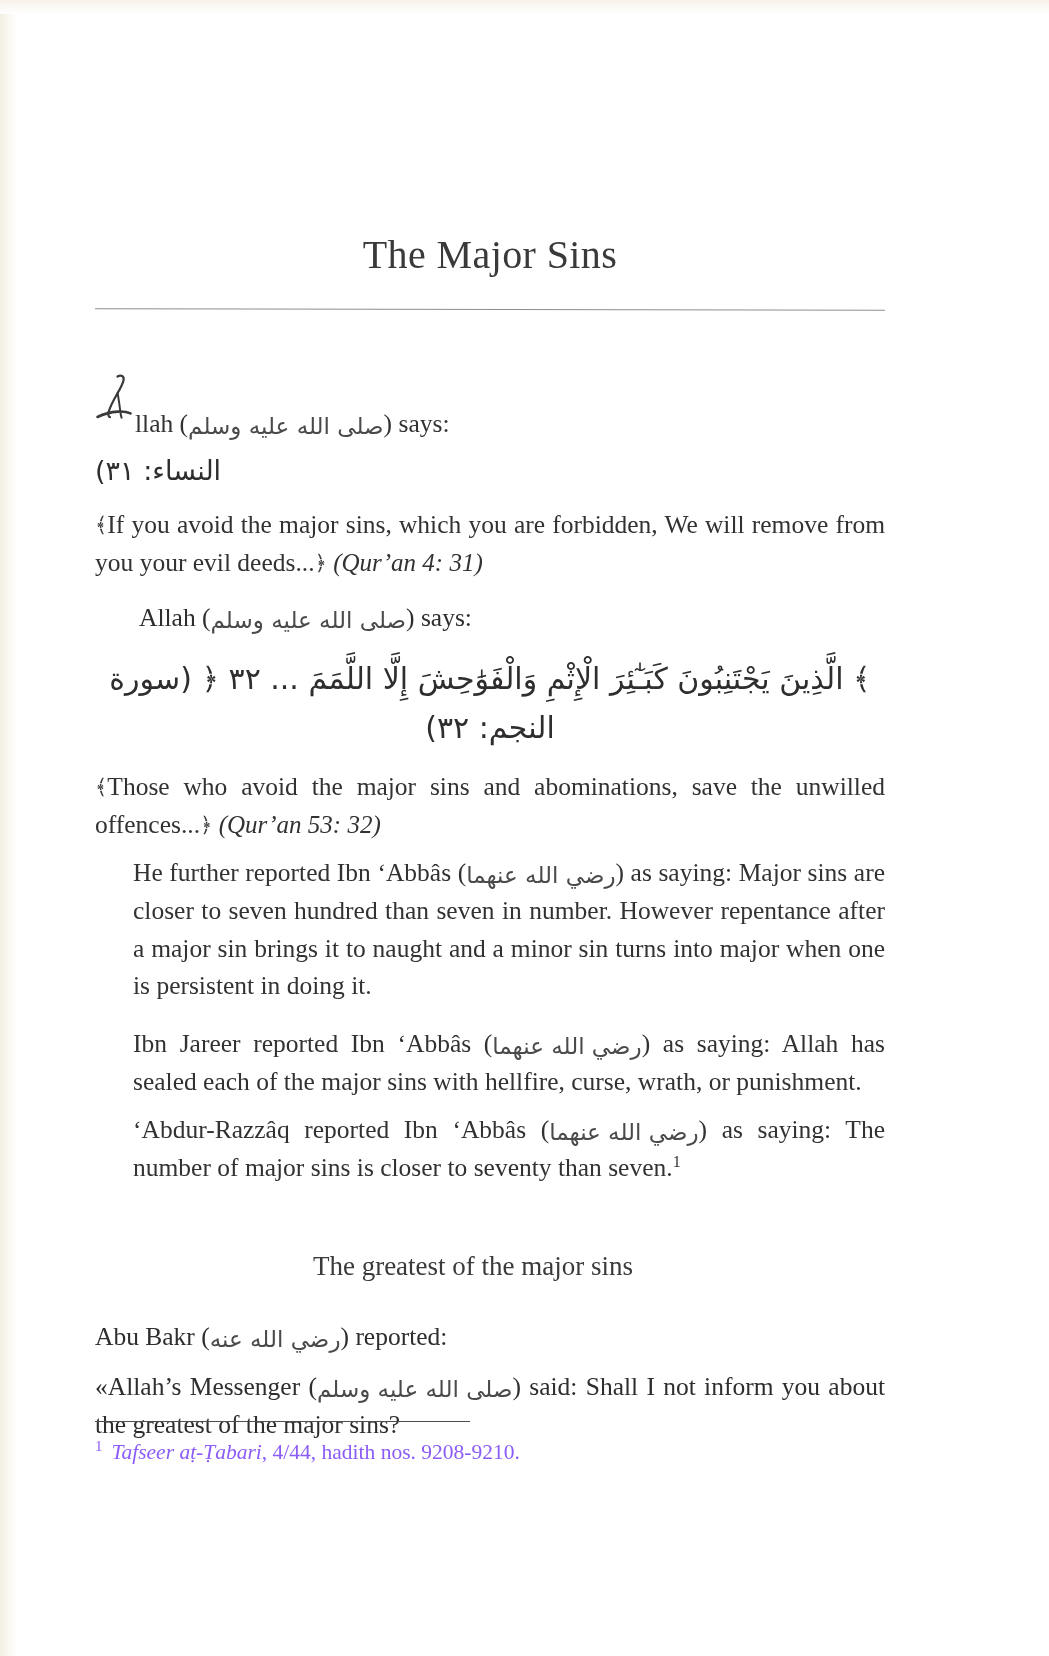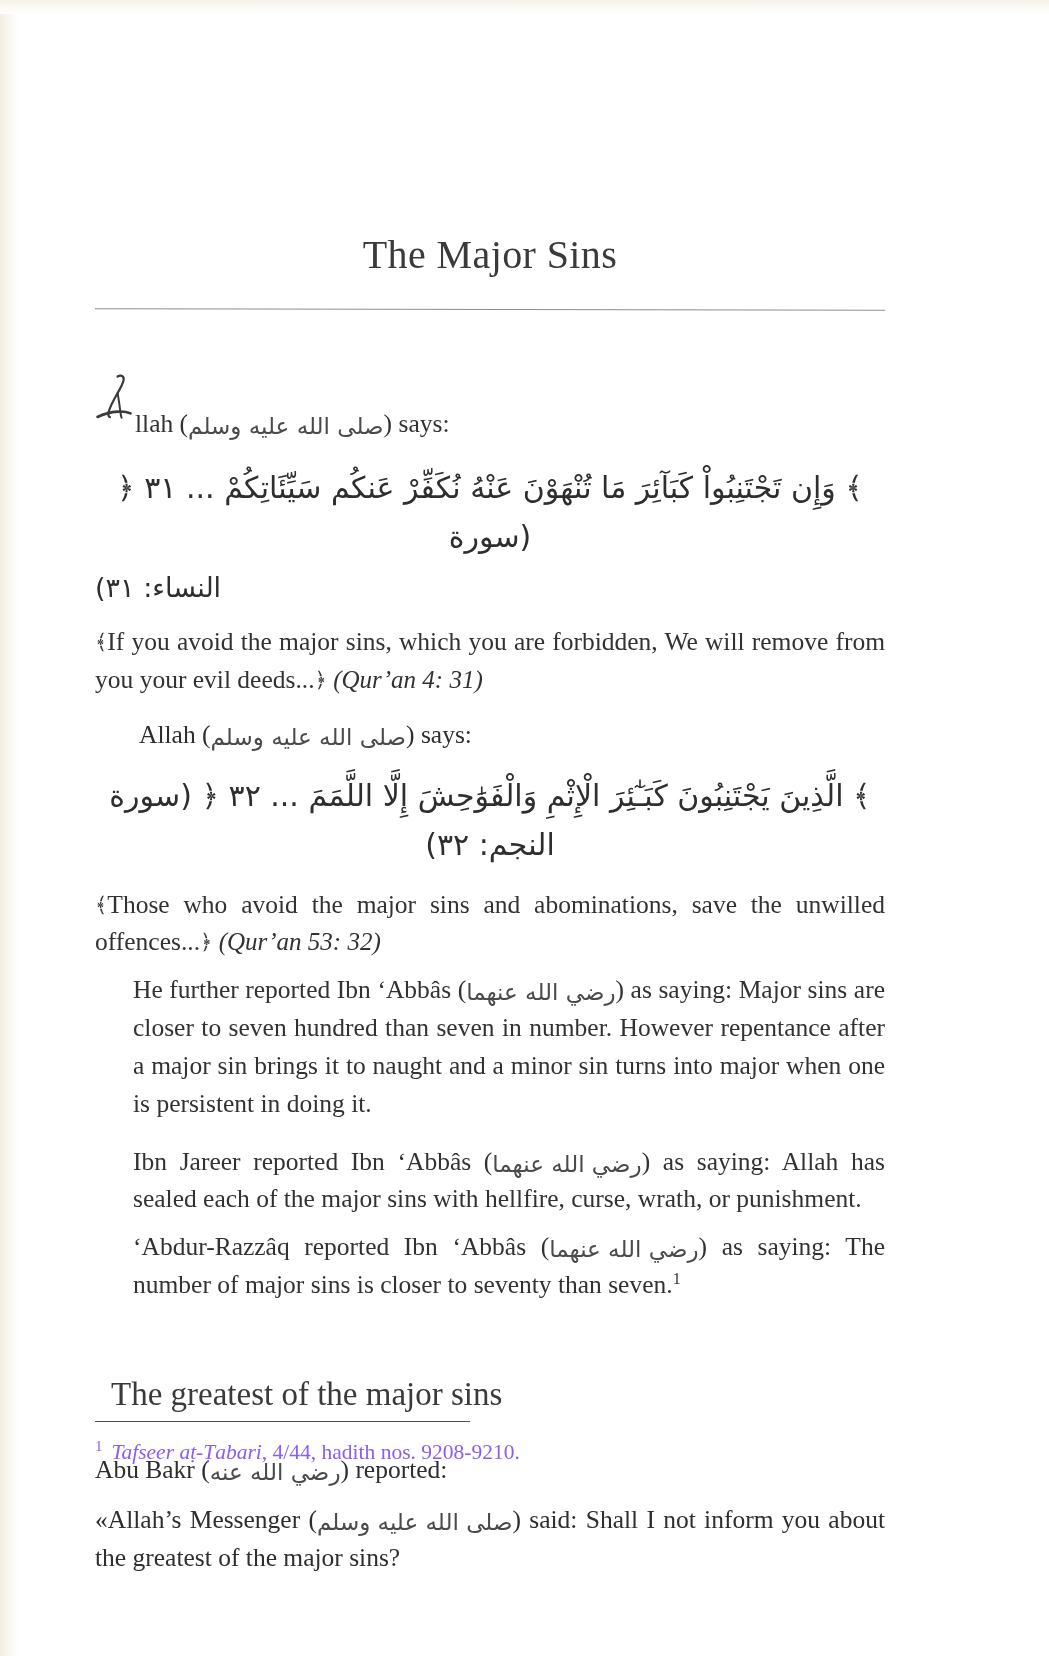--- a/index.html
+++ b/index.html
@@ -157,25 +157,25 @@
     margin-top: 10px;
     padding-left: 38px;
     font-size: 25.5px;
     line-height: 1.485;
     text-align: justify;
     color: #333132;
   }
   .narration.first { margin-top: 20px; }
 
   .subheading {
-    text-align: left;
-    font-size: 33px;
+    text-align: center;
+    font-size: 27px;
     line-height: 1.2;
     color: #3a3a3a;
-    margin: 16px;
+    margin: 8px;
     padding-top: 55px;
     padding-right: 34px;
     font-weight: normal;
   }
 
   .reported-line {
     margin-top: 36px;
     font-size: 25.5px;
     line-height: 1.49;
   }
@@ -236,28 +236,20 @@
           <g fill="none" stroke="#3a3a3a" stroke-linecap="round" stroke-linejoin="round">
             <path d="M30.5 4.5 C34 2.5 37.5 4 36.5 8.5 C35.6 12.6 33 17 30.2 21.8 C27 27.4 23.5 33.6 21.4 40.5" stroke-width="2.2"></path>
             <path d="M21.4 40.5 C21.0 43.0 21.6 45.0 23.0 45.2" stroke-width="2.2"></path>
             <path d="M30.6 20.8 C31.6 26.5 32.6 33.5 33.4 40.0 C33.9 43.4 34.2 45.0 34.6 45.6" stroke-width="2.0"></path>
             <path d="M10.5 45.0 C16.0 42.2 24.0 40.0 31.0 39.6 C36.5 39.3 40.5 40.0 43.5 41.4" stroke-width="2.6"></path>
           </g>
         </svg>
       </span><span>llah (</span><span class="honorific arabic-inline">صلى الله عليه وسلم</span><span>) says:</span>
     </div>
 
-    <div class="arabic-verse v1">
-      <span>﴾</span>
-      <span>وَإِن تَجْتَنِبُواْ كَبَآئِرَ مَا تُنْهَوْنَ عَنْهُ نُكَفِّرْ عَنكُم سَيِّئَاتِكُمْ</span>
-      <span>...</span>
-      <span>٣١</span>
-      <span>﴿</span>
-      <span>(سورة</span>
-    </div>
     <div class="arabic-ref-line">النساء: ٣١)</div>
 
     <div class="quote-translation">
       <span class="quote-open">﴾</span><span>If you avoid the major sins, which you are forbidden, We will remove from you your evil deeds...</span><span class="quote-close">﴿</span>
       <span class="ref-italic">(Qur’an 4: 31)</span>
     </div>
 
     <div class="says-line">
       <span>Allah (</span><span class="honorific arabic-inline">صلى الله عليه وسلم</span><span>) says:</span>
     </div>

